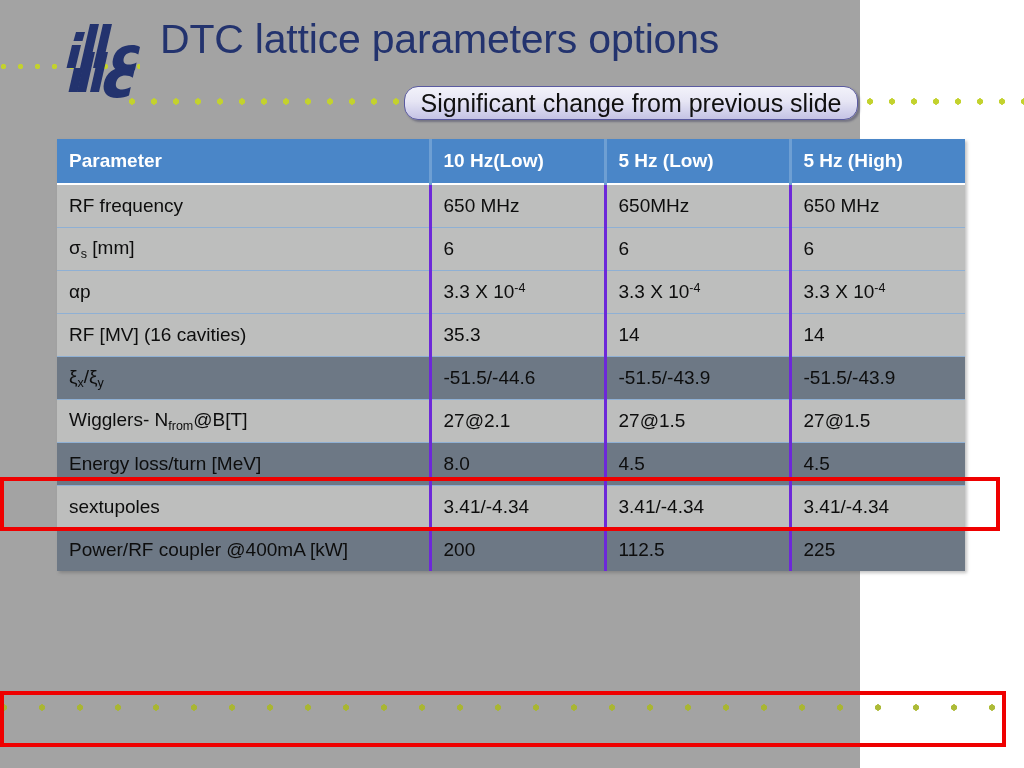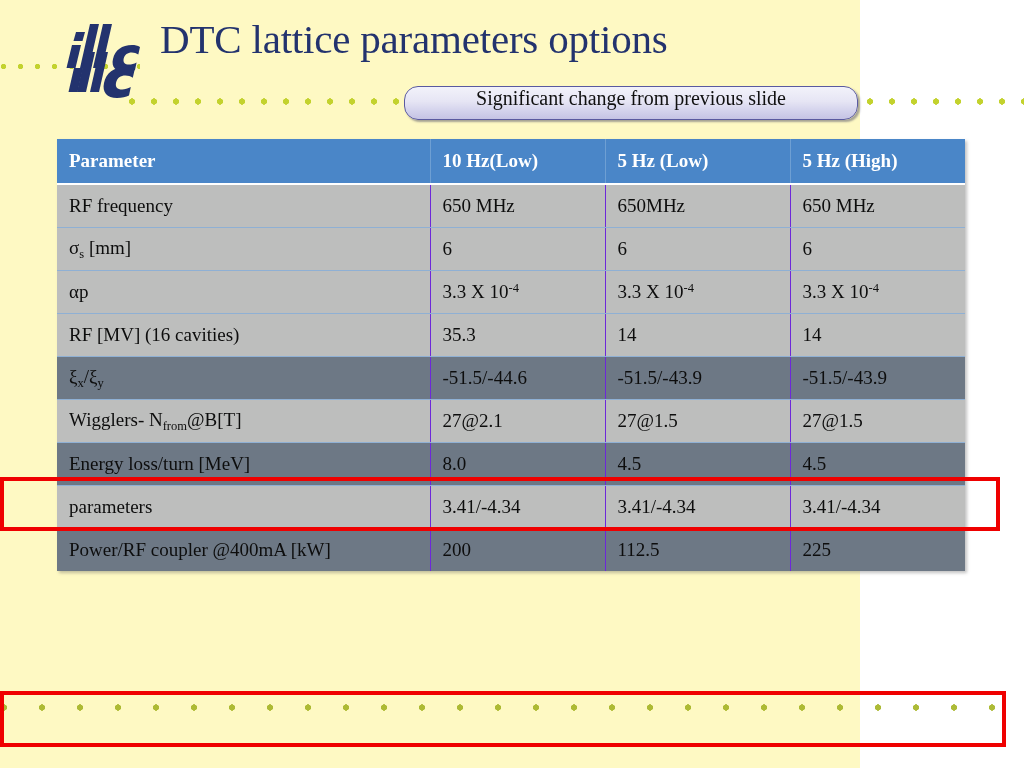--- a/index.html
+++ b/index.html
@@ -5,22 +5,21 @@
   html, body {
     margin: 0; padding: 0;
     width: 1024px; height: 768px;
     background: #ffffff;
     font-family: "Liberation Sans", sans-serif;
     overflow: hidden;
   }
   #slide {
     position: relative;
     width: 860px; height: 768px;
-    background: #fef9c3;
-    font-family: Liberation Serif, serif;
+    background: #a3a3a3;
   }
 
   
   .dotrow {
     position: absolute;
     height: 7px;
     background-repeat: repeat-x;
     pointer-events: none;
   }
   .dotrow-a {           
@@ -68,22 +67,23 @@
   #callout {
     position: absolute;
     left: 404px; top: 86px;
     width: 454px; height: 34px;
     box-sizing: border-box;
     border: 1px solid #5a5aa0;
     border-radius: 14px;
     background: linear-gradient(to bottom, #f2f2fa 0%, #e6e5f4 45%, #d3d2ec 75%, #c5c3e4 100%);
     box-shadow: 2px 2px 2px rgba(60,60,90,0.45);
     display: flex;
+    align-items: center;
     justify-content: center;
-    font-size: 20px;
+    font-size: 25px;
     color: #101010;
   }
 
   
   #tbl {
     position: absolute;
     left: 57px; top: 139px;
     width: 908px;
     border-collapse: collapse;
     table-layout: fixed;
@@ -94,21 +94,21 @@
   #tbl col.c2 { width: 185px; }
   #tbl col.c3 { width: 175px; }
 
   #tbl th, #tbl td {
     height: 42px;
     padding: 0 0 0 12px;
     font-size: 19px;
     color: #0d0d0d;
     text-align: left;
     vertical-align: middle;
-    border-right: 1px solid #6d28d9;
+    border-right: 3px solid #6d28d9;
     border-bottom: 1px solid #8fb0d4;
     overflow: hidden;
     white-space: nowrap;
   }
   #tbl th:last-child, #tbl td:last-child { border-right: none; }
 
   #tbl thead th {
     background: #4a86c8;
     color: #ffffff;
     font-weight: bold;
@@ -218,21 +218,21 @@
           <td>27@1.5</td>
           <td>27@1.5</td>
         </tr>
         <tr class="dark">
           <td>Energy loss/turn [MeV]</td>
           <td>8.0</td>
           <td>4.5</td>
           <td>4.5</td>
         </tr>
         <tr class="light">
-          <td>parameters</td>
+          <td>sextupoles</td>
           <td>3.41/-4.34</td>
           <td>3.41/-4.34</td>
           <td>3.41/-4.34</td>
         </tr>
         <tr class="dark">
           <td>Power/RF coupler @400mA [kW]</td>
           <td>200</td>
           <td>112.5</td>
           <td>225</td>
         </tr>

